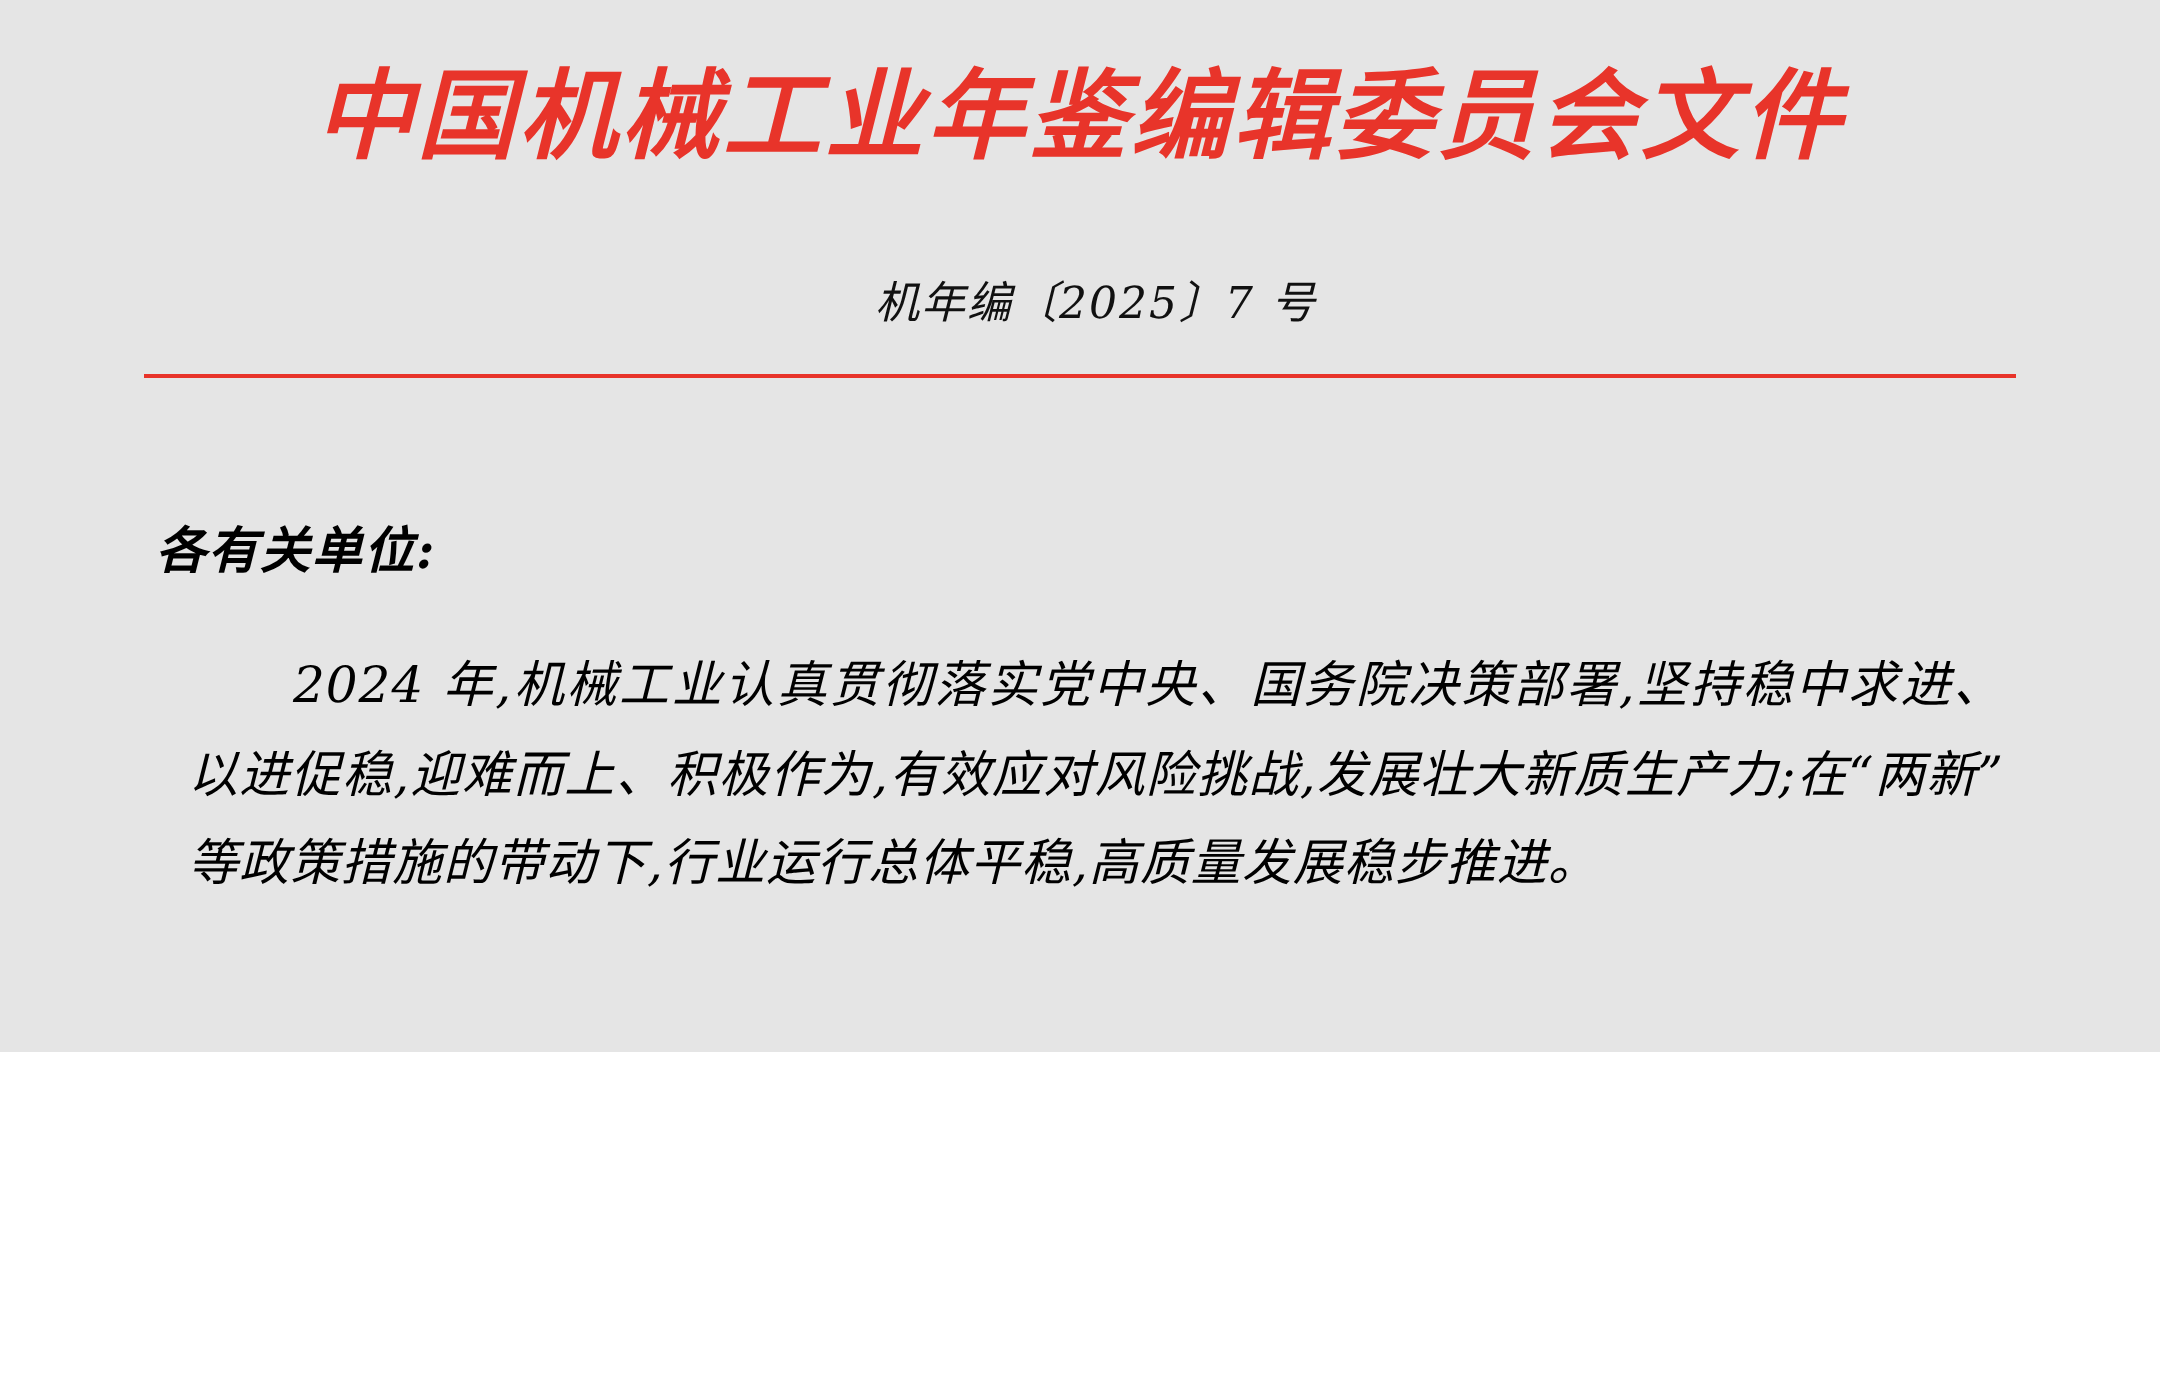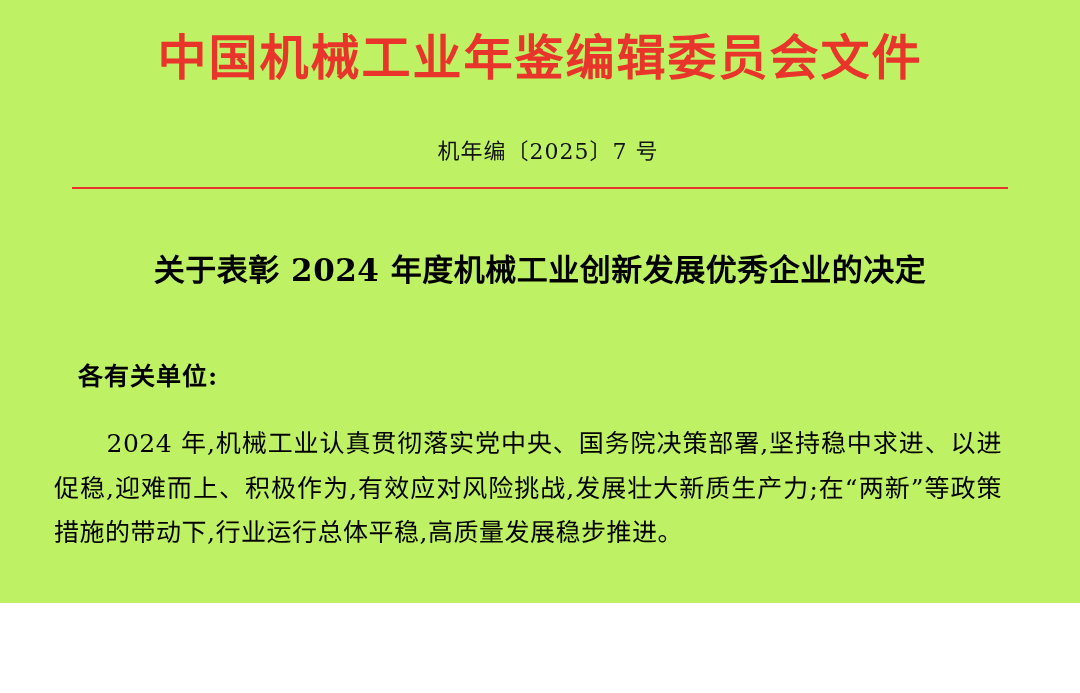--- a/index.html
+++ b/index.html
@@ -11,23 +11,24 @@
   body {
     width: 1080px;
     height: 693px;
     overflow: hidden;
     font-family: "DejaVu Serif", "Liberation Serif", serif;
     color: #000000;
   }
   .page {
     position: relative;
     width: 1080px;
-    height: 603px;
-    background: #bef264;
+    height: 526px;
+    background: #e5e5e5;
     box-sizing: border-box;
+    font-style: italic;
   }
   .doc-header {
     text-align: center;
     padding-top: 28px;
   }
   .doc-title-red {
     color: #e8342a;
     font-family: "DejaVu Serif", "Liberation Serif", serif;
     font-weight: 700;
     font-size: 49px;
@@ -59,21 +60,21 @@
     font-family: "DejaVu Serif", "Liberation Serif", serif;
     white-space: nowrap;
   }
   .salutation {
     margin: 66px 0 0 78px;
     font-size: 25px;
     font-weight: 700;
     letter-spacing: 1px;
   }
   .body-text {
-    margin: 30px 78px 0 54px;
+    margin: 30px 78px 0 94px;
     font-size: 25px;
     line-height: 1.78;
     text-align: justify;
     text-justify: inter-ideograph;
     letter-spacing: 0.5px;
   }
   .body-text .indent {
     display: inline-block;
     width: 2.1em;
   }
@@ -84,21 +85,20 @@
 <div class="page">
 
   <div class="doc-header">
     <div class="doc-title-red">中国机械工业年鉴编辑委员会文件</div>
   </div>
 
   <div class="doc-number">机年编〔2025〕7 号</div>
 
   <div class="red-rule"></div>
 
-  <div class="doc-subject">关于表彰 2024 年度机械工业创新发展优秀企业的决定</div>
 
   <div class="salutation">各有关单位:</div>
 
   <div class="body-text">
     <span class="indent"></span><span>2024 年,机械工业认真贯彻落实党中央、国务院决策部署,坚持稳中求进、以进促稳,迎难而上、积极作为,有效应对风险挑战,发展壮大新质生产力;在“两新”等政策措施的带动下,行业运行总体平稳,高质量发展稳步推进。</span>
   </div>
 
 </div>
 
 </body></html>

